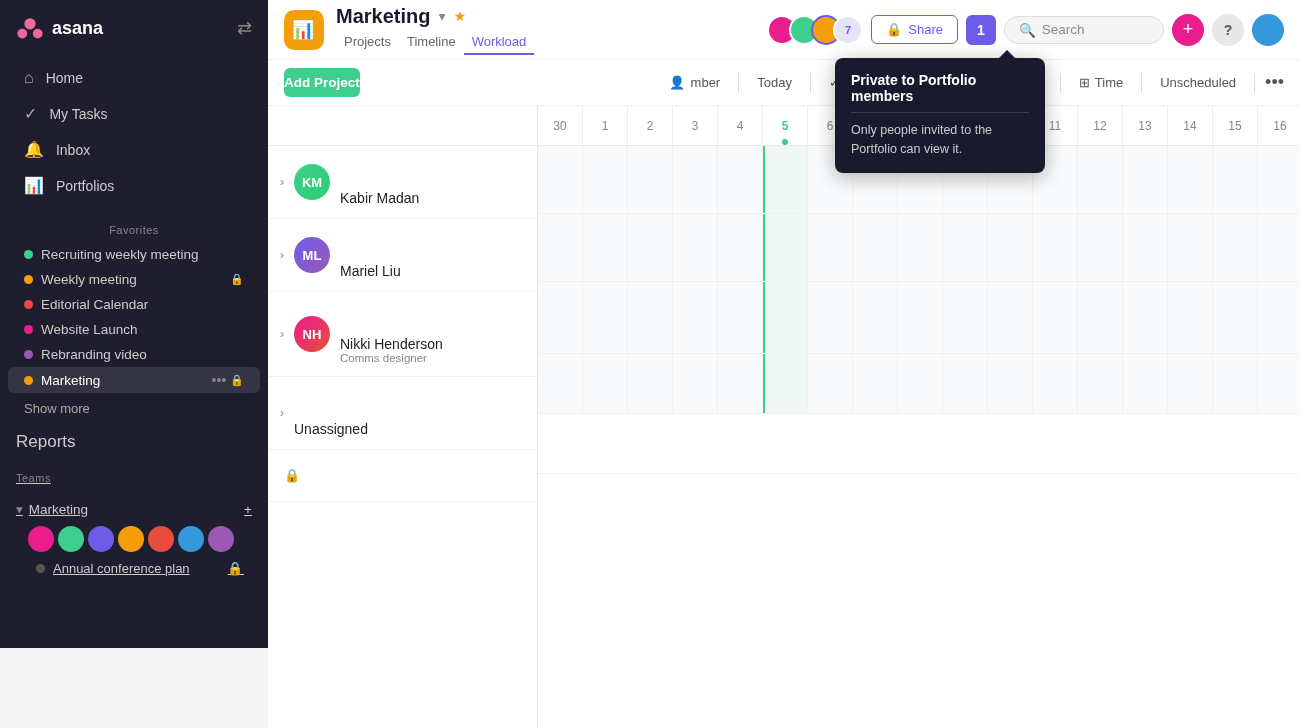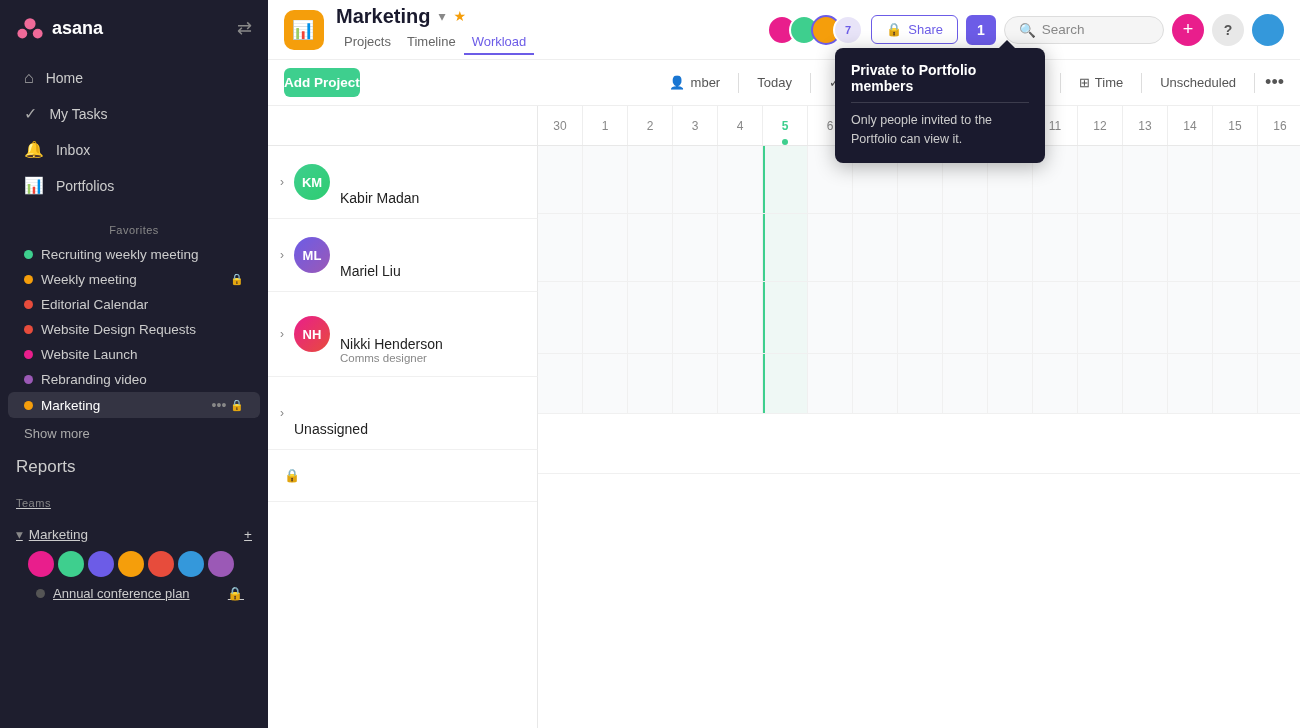--- a/index.html
+++ b/index.html
@@ -6,21 +6,21 @@
     body { font-family: -apple-system, BlinkMacSystemFont, 'Segoe UI', sans-serif; background: #f5f5f5; display: flex; height: 728px; overflow: hidden; }
 
     
     .sidebar {
       width: 268px;
       min-width: 268px;
       background: #1e1e2e;
       color: #ccc;
       display: flex;
       flex-direction: column;
-      height: 728px;
+      height: 648px;
       overflow-y: auto;
       overflow-x: hidden;
     }
     .sidebar-top {
       display: flex;
       align-items: center;
       justify-content: space-between;
       padding: 14px 16px;
     }
     .asana-logo {
@@ -352,21 +352,21 @@
       color: #fff;
       font-size: 13px;
       font-weight: 600;
       cursor: pointer;
       flex-shrink: 0;
     }
 
     
     .tooltip-overlay {
       position: absolute;
-      top: 48px;
+      top: 58px;
       right: 255px;
       background: #1a1a2e;
       color: #fff;
       border-radius: 8px;
       padding: 14px 16px;
       width: 210px;
       font-size: 13px;
       z-index: 100;
       box-shadow: 0 4px 20px rgba(0,0,0,0.3);
     }
@@ -589,24 +589,20 @@
       <span>Recruiting weekly meeting</span>
     </div>
     <div class="sidebar-favorite-item">
       <span class="dot" style="background:#f59e0b;"></span>
       <span>Weekly meeting</span>
       <span class="lock-icon">🔒</span>
     </div>
     <div class="sidebar-favorite-item">
       <span class="dot" style="background:#e74c3c;"></span>
       <span>Editorial Calendar</span>
-    </div>
-    <div class="sidebar-favorite-item">
-      <span class="dot" style="background:#e74c3c;"></span>
-      <span>Website Design Requests</span>
     </div>
     <div class="sidebar-favorite-item">
       <span class="dot" style="background:#e91e8c;"></span>
       <span>Website Launch</span>
     </div>
     <div class="sidebar-favorite-item">
       <span class="dot" style="background:#9b59b6;"></span>
       <span>Rebranding video</span>
     </div>
     <div class="sidebar-favorite-item active">

